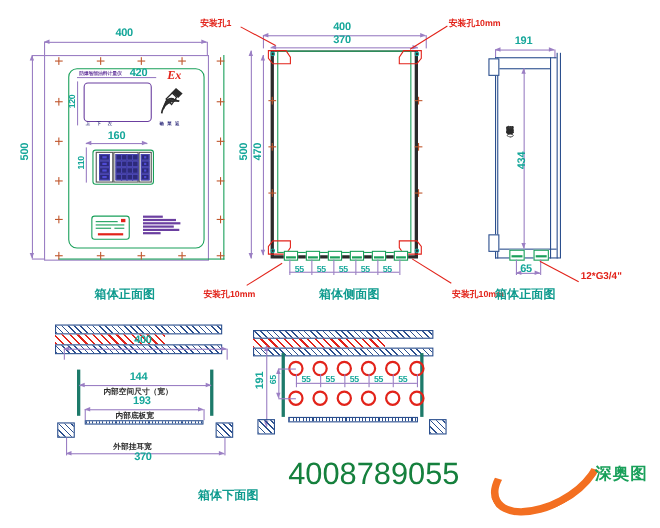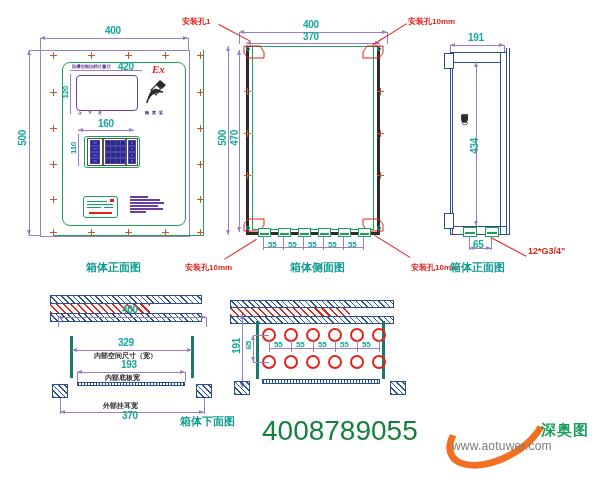--- a/index.html
+++ b/index.html
@@ -369,21 +369,21 @@
 
     <div class="hatch" style="left:6px;top:32px;width:152px;height:9px;box-sizing:border-box;"></div>
     <div class="hatch-or" style="left:22px;top:32px;width:100px;height:9px;box-sizing:border-box;border:none;"></div>
 
     <div class="abs" style="left:20px;top:41px;width:3px;height:42px;background:#1d7a6a;"></div>
     <div class="abs" style="left:141px;top:41px;width:3px;height:42px;background:#1d7a6a;"></div>
 
     <div class="hline" style="left:22px;top:55px;width:120px;"></div>
     <div class="arrowL" style="left:22px;top:52.5px;"></div>
     <div class="arrowR" style="left:137px;top:52.5px;"></div>
-    <div class="abs dimtxt" style="left:68px;top:43px;">329</div>
+    <div class="abs dimtxt" style="left:68px;top:43px;">144</div>
     <div class="abs" style="left:44px;top:56px;font-size:7px;font-weight:bold;color:#2b2b2b;">内部空间尺寸（宽）</div>
 
     <div class="hline" style="left:27px;top:77px;width:108px;"></div>
     <div class="arrowL" style="left:27px;top:74.5px;"></div>
     <div class="arrowR" style="left:130px;top:74.5px;"></div>
     <div class="vline" style="left:27px;top:77px;height:10px;"></div>
     <div class="vline" style="left:135px;top:77px;height:10px;"></div>
     <div class="abs dimtxt" style="left:71px;top:65px;">193</div>
     <div class="abs" style="left:55px;top:78px;font-size:7px;font-weight:bold;color:#2b2b2b;">内部底板宽</div>
 
@@ -395,21 +395,21 @@
     <div class="abs" style="left:146px;top:89px;width:16px;height:14px;border:1px solid #2b4f8e;background:repeating-linear-gradient(45deg,#2b4f8e 0 1px,transparent 1px 4px);box-sizing:border-box;"></div>
 
     <div class="hline" style="left:10px;top:117px;width:144px;"></div>
     <div class="arrowL" style="left:10px;top:114.5px;"></div>
     <div class="arrowR" style="left:149px;top:114.5px;"></div>
     <div class="vline" style="left:10px;top:103px;height:16px;"></div>
     <div class="vline" style="left:154px;top:103px;height:16px;"></div>
     <div class="abs" style="left:53px;top:106px;font-size:7px;font-weight:bold;color:#2b2b2b;">外部挂耳宽</div>
     <div class="abs dimtxt" style="left:72px;top:116px;">370</div>
 
-    <div class="abs caption" style="left:130px;top:119px;">箱体下面图</div>
+    <div class="abs caption" style="left:130px;top:148px;">箱体下面图</div>
   </div>
 
   <div class="abs" style="left:230px;top:300px;width:190px;height:115px;">
 
     <div class="vline" style="left:12px;top:14px;height:74px;"></div>
     <div class="arrowU" style="left:9.5px;top:14px;"></div>
     <div class="arrowD" style="left:9.5px;top:83px;"></div>
     <div class="abs dimtxt vert" style="left:2px;top:38px;">191</div>
 
     <div class="hatch" style="left:8px;top:13px;width:164px;height:8px;box-sizing:border-box;"></div>
@@ -460,16 +460,15 @@
     <div class="hatch" style="left:8px;top:85px;width:164px;height:8px;box-sizing:border-box;"></div>
     <div class="abs" style="left:4px;top:81px;width:16px;height:14px;border:1px solid #2b4f8e;background:repeating-linear-gradient(45deg,#2b4f8e 0 1px,transparent 1px 4px);box-sizing:border-box;"></div>
     <div class="abs" style="left:160px;top:81px;width:16px;height:14px;border:1px solid #2b4f8e;background:repeating-linear-gradient(45deg,#2b4f8e 0 1px,transparent 1px 4px);box-sizing:border-box;"></div>
   </div>
 
   <div class="phone" style="left:262px;top:415px;">4008789055</div>
 
   <div class="logo-wrap" style="left:428px;top:392px;width:168px;height:62px;">
     <div class="swoosh" style="left:14px;top:8px;"></div>
     <div class="logo-cn" style="position:absolute;left:113px;top:29px;">深奥图</div>
-    <div class="logo-url" style="position:absolute;left:24px;top:47px;">www.aotuwer.com</div>
   </div>
 
 </div>
 
 </body></html>

